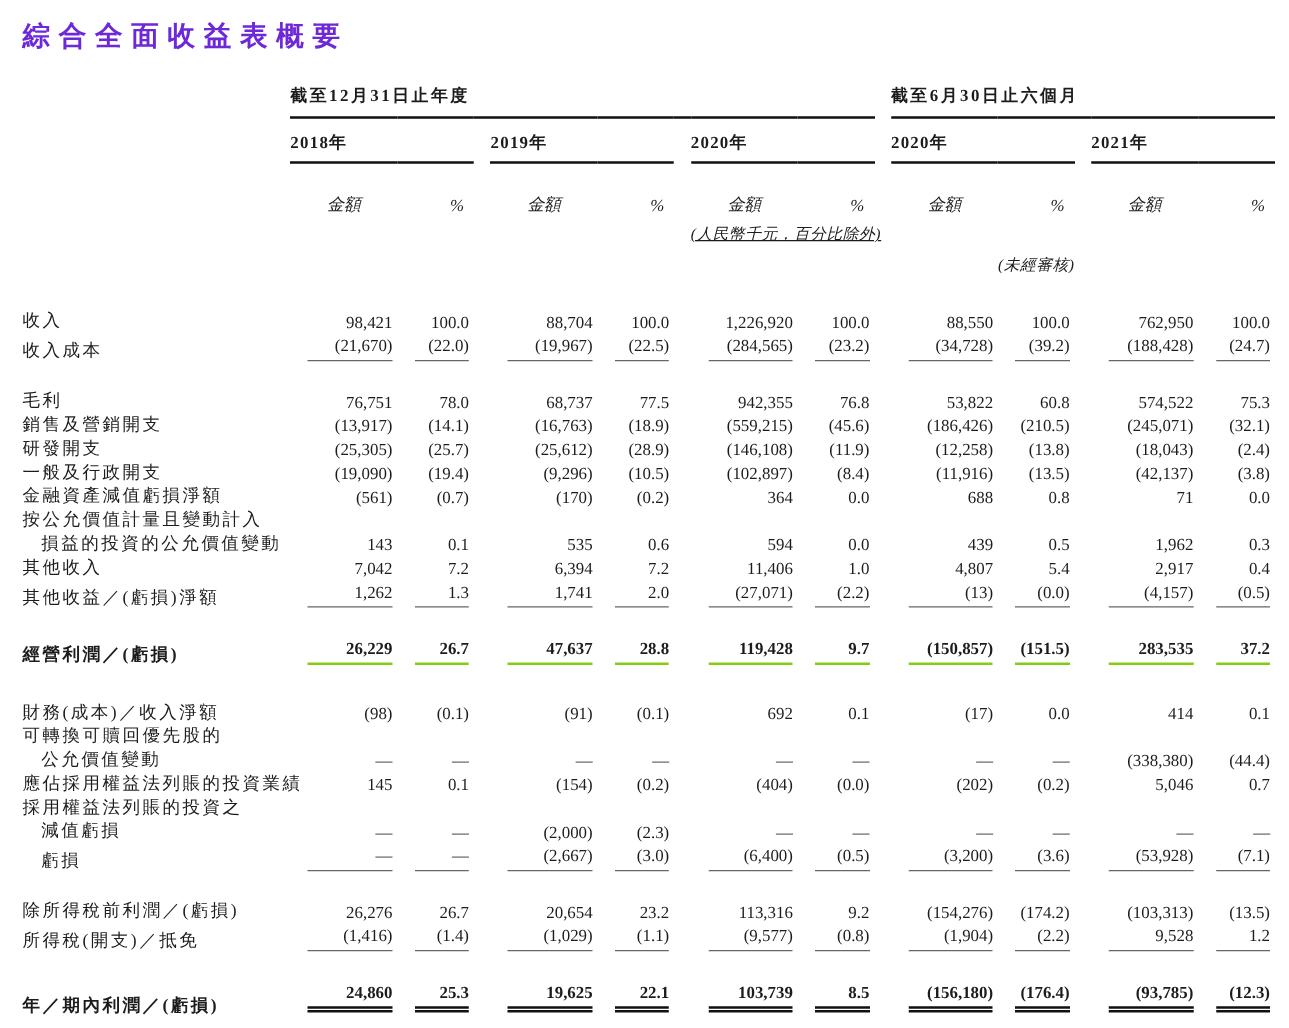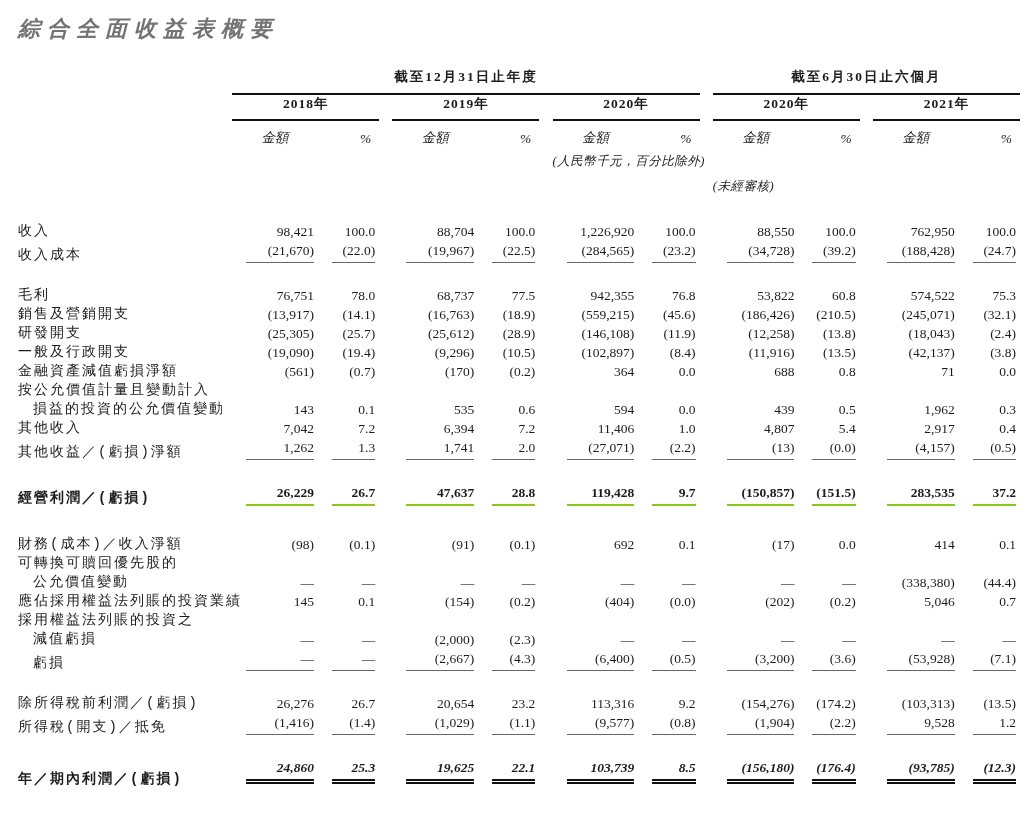--- a/index.html
+++ b/index.html
@@ -9,80 +9,77 @@
     font-family: "Liberation Serif", "DejaVu Serif", serif;
     color: #1c1c1c;
     overflow: hidden;
   }
   .page { padding: 14px 14px 0 18px; }
 
   h1.title {
     font-size: 22px;
     font-weight: bold;
     letter-spacing: 7px;
-    color: #737373;
+    color: #6d28d9;
     margin-bottom: 24px;
-    font-style: italic;
   }
 
   table.fin {
     border-collapse: collapse;
     table-layout: fixed;
     width: 1002px;
   }
   col.c-lbl { width: 210px; }
   col.c-amt { width: 84px; }
   col.c-pct { width: 60px; }
   col.c-sp  { width: 13px; }
 
   th, td { vertical-align: bottom; font-weight: normal; }
 
   
-  thead th { text-align: center; }
+  thead th { text-align: left; }
   th.grp.period {
     font-weight: bold; font-size: 13.5px; letter-spacing: 2px;
     padding-bottom: 7px;
     border-bottom: 2.5px solid #111;
   }
   tr.h-year th.grp.year {
     font-weight: bold; font-size: 13.5px; letter-spacing: 1px;
-    padding-bottom: 6px;
+    padding-top: 10px; padding-bottom: 6px;
     border-bottom: 2.5px solid #111;
   }
-  tr.h-sub th { font-style: italic; font-size: 13.5px; padding-top: 8px; height: 26px; }
+  tr.h-sub th { font-style: italic; font-size: 13.5px; padding-top: 24px; height: 26px; }
   tr.h-sub th.amt-h { text-align: center; }
   tr.h-sub th.pct-h { text-align: right; padding-right: 8px; }
   tr.h-note1 th, tr.h-note2 th { font-style: italic; font-size: 12.5px; letter-spacing: 0.5px; }
-  tr.h-note1 th.note { height: 23px; white-space: nowrap; text-align: center; }
-  tr.h-note2 th.note { height: 52px; white-space: nowrap; text-align: left; vertical-align: top; padding-top: 8px; }
+  tr.h-note1 th.note { height: 23px; white-space: nowrap; text-align: center; text-decoration: underline; }
+  tr.h-note2 th.note { height: 52px; white-space: nowrap; text-align: right; vertical-align: top; padding-top: 8px; }
 
   
   td.lbl {
     font-size: 14px; letter-spacing: 2px;
     padding: 2px 0; line-height: 15px;
     white-space: nowrap;
-    font-family: Liberation Mono, monospace;
   }
   td.lbl.indent { padding-left: 15px; }
   td.num { text-align: right; padding: 2px 4px 2px 14px; }
   .cv {
     display: block;
     font-size: 13.5px; line-height: 15px;
     white-space: nowrap;
   }
   tr.bold td.lbl, tr.bold .cv { font-weight: bold; }
 
   .cv.rule-s { border-bottom: 1.3px solid #666; padding-bottom: 4px; }
   tr.bold .cv.rule-s { border-bottom: 2px solid #84cc16; }
   .cv.rule-d {
     position: relative;
     border-bottom: 2px solid #111;
     padding-bottom: 4px;
     margin-bottom: 6px;
-    font-style: italic;
   }
   .cv.rule-d::after {
     content: "";
     position: absolute; left: 0; right: 0; bottom: -5px;
     border-bottom: 2px solid #111;
   }
   tr.spacer td { height: 21px; }
   tr.spacer.lg td { height: 27px; }
 </style>
 </head>
@@ -744,21 +741,21 @@
             <div class="cv rule-s">—</div>
           </td>
           <td class="num pct">
             <div class="cv rule-s">—</div>
           </td>
           <td class="sp"></td>
           <td class="num amt">
             <div class="cv rule-s">(2,667)</div>
           </td>
           <td class="num pct">
-            <div class="cv rule-s">(4.3)</div>
+            <div class="cv rule-s">(3.0)</div>
           </td>
           <td class="sp"></td>
           <td class="num amt">
             <div class="cv rule-s">(6,400)</div>
           </td>
           <td class="num pct">
             <div class="cv rule-s">(0.5)</div>
           </td>
           <td class="sp"></td>
           <td class="num amt">

